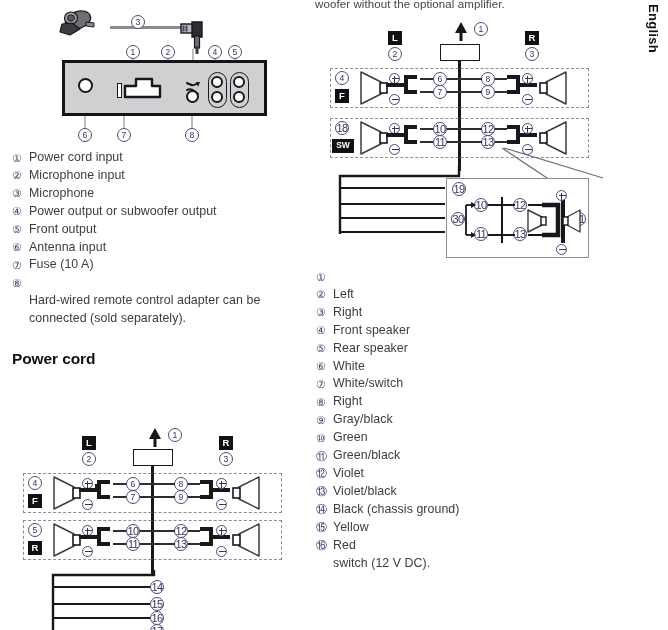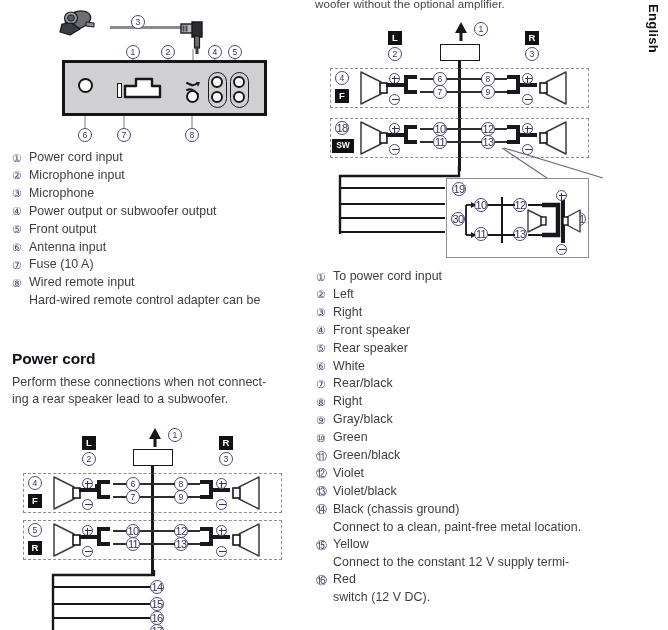--- a/index.html
+++ b/index.html
@@ -269,30 +269,26 @@
       <div class="nl-row">
         <div class="nl-num">⑥</div>
         <div class="nl-txt">Antenna input</div>
       </div>
       <div class="nl-row">
         <div class="nl-num">⑦</div>
         <div class="nl-txt">Fuse (10 A)</div>
       </div>
       <div class="nl-row">
         <div class="nl-num">⑧</div>
-        <div class="nl-txt">Wired remote input</div>
       </div>
       <div class="nl-sub">Hard-wired remote control adapter can be</div>
+      <div class="nl-sub">connected (sold separately).</div>
     </div>
 
   <div class="heading" style="left:12px;top:350px;">Power cord</div>
-  <div class="para" id="power-cord-para" style="left:12px;top:374px;width:288px;">
-      <div>Perform these connections when not connect-</div>
-      <div>ing a rear speaker lead to a subwoofer.</div>
-    </div>
 
   <div>
 
     <svg class="gfx" style="left:146px;top:428px;" width="18" height="20" viewBox="0 0 18 20">
       <path d="M9 0 L15 11 L10.5 11 L10.5 19 L7.5 19 L7.5 11 L3 11 Z" fill="#17171c"></path>
     </svg>
     <div class="cnum" style="left:168px;top:428px;">1</div>
     <div class="conn-white" style="left:133px;top:449px;width:40px;height:17px;"></div>
 
     <div class="badge" style="left:82px;top:436px;">L</div>
@@ -535,21 +531,20 @@
       <path d="M120 18 L120 40 L107 33 L107 25 Z" fill="#ffffff" stroke="#3b3b42" stroke-width="1.4" stroke-linejoin="round"></path>
       <rect x="103" y="25" width="5" height="8" fill="#ffffff" stroke="#17171c" stroke-width="1.4"></rect>
     </svg>
     <div class="plusmin plus" style="left:556px;top:190px;"></div>
     <div class="plusmin" style="left:556px;top:244px;"></div>
   </div>
 
   <div class="numlist" id="right-legend" style="left:316px;top:268px;width:330px;">
       <div class="nl-row">
         <div class="nl-num">①</div>
-        <div class="nl-txt">To power cord input</div>
       </div>
       <div class="nl-row">
         <div class="nl-num">②</div>
         <div class="nl-txt">Left</div>
       </div>
       <div class="nl-row">
         <div class="nl-num">③</div>
         <div class="nl-txt">Right</div>
       </div>
       <div class="nl-row">
@@ -559,21 +554,21 @@
       <div class="nl-row">
         <div class="nl-num">⑤</div>
         <div class="nl-txt">Rear speaker</div>
       </div>
       <div class="nl-row">
         <div class="nl-num">⑥</div>
         <div class="nl-txt">White</div>
       </div>
       <div class="nl-row">
         <div class="nl-num">⑦</div>
-        <div class="nl-txt">Rear/black</div>
+        <div class="nl-txt">White/switch</div>
       </div>
       <div class="nl-row">
         <div class="nl-num">⑧</div>
         <div class="nl-txt">Right</div>
       </div>
       <div class="nl-row">
         <div class="nl-num">⑨</div>
         <div class="nl-txt">Gray/black</div>
       </div>
       <div class="nl-row">
@@ -589,26 +584,24 @@
         <div class="nl-txt">Violet</div>
       </div>
       <div class="nl-row">
         <div class="nl-num">⑬</div>
         <div class="nl-txt">Violet/black</div>
       </div>
       <div class="nl-row">
         <div class="nl-num">⑭</div>
         <div class="nl-txt">Black (chassis ground)</div>
       </div>
-      <div class="nl-sub">Connect to a clean, paint-free metal location.</div>
       <div class="nl-row">
         <div class="nl-num">⑮</div>
         <div class="nl-txt">Yellow</div>
       </div>
-      <div class="nl-sub">Connect to the constant 12 V supply termi-</div>
       <div class="nl-row">
         <div class="nl-num">⑯</div>
         <div class="nl-txt">Red</div>
       </div>
       <div class="nl-sub">switch (12 V DC).</div>
     </div>
 
 </div>
 
 </body></html>

